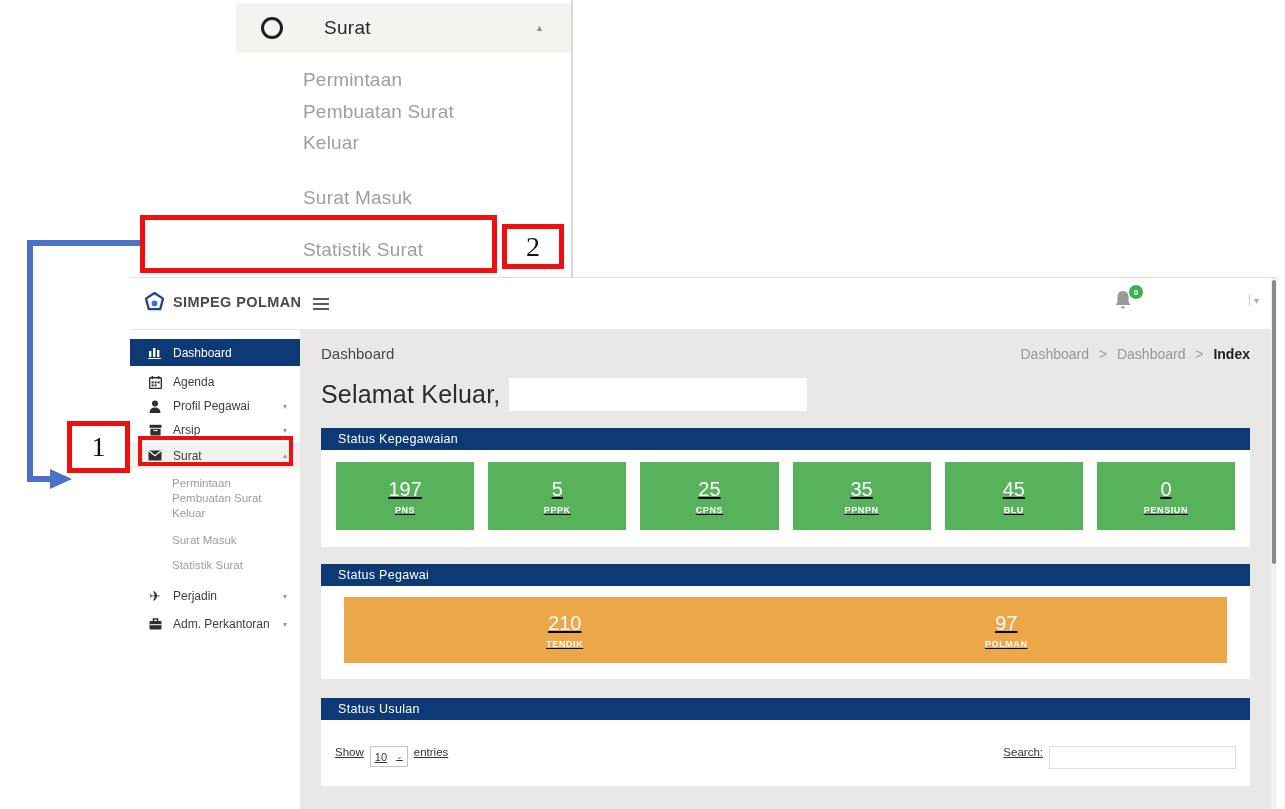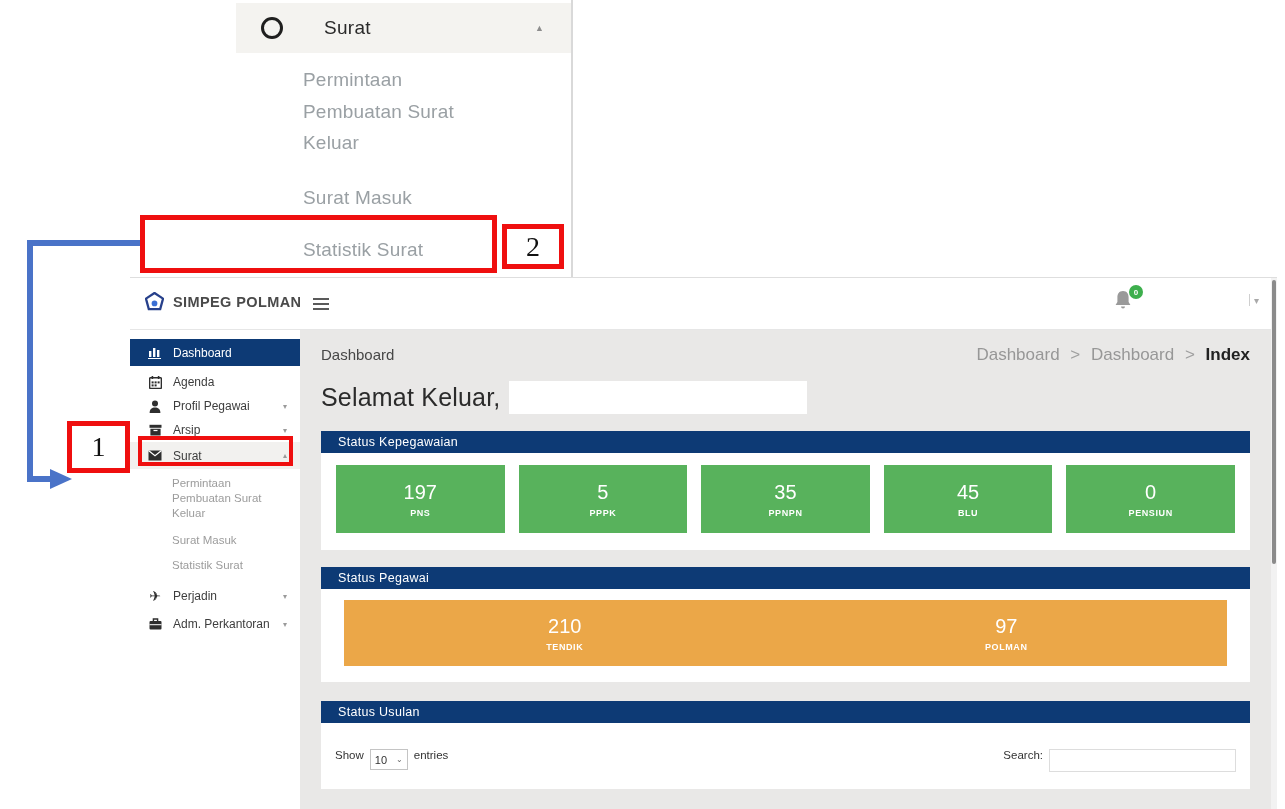--- a/index.html
+++ b/index.html
@@ -49,30 +49,30 @@
   .sitem.active .icon { color:#fff; }
   .sitem.hl { background:#f2f1ef; height:27px; }
   .ssub { padding-left:42px; font-size:11.5px; color:#9c9c9c; cursor:pointer; }
   .ssub .line3 { width:112px; line-height:15px; margin:7px 0 10px; }
   .ssub .one { margin:13px 0; }
   .plane-glyph { font-size:14px; }
 
   .content { position:absolute; left:170px; top:52px; right:6px; bottom:0; background:#e9e8e7; padding:0 21px; }
   .title-row { display:flex; justify-content:space-between; align-items:baseline; padding-top:15px; }
   .page-title { font-size:15px; color:#474747; }
-  .crumbs { font-size:17px; color:#979797; }
+  .crumbs { font-size:14px; color:#979797; }
   .crumbs .sep { margin:0 6px; color:#9f9f9f; }
   .crumbs .cur { font-weight:bold; color:#222; }
   .welcome-row { margin-top:16px; display:flex; align-items:center; font-size:25px; color:#2b2b2b; letter-spacing:.2px; }
   .redact { width:298px; height:33px; background:#fff; margin-left:8px; }
 
   .panel { margin-top:17px; }
   .panel.p3 { margin-top:19px; }
   .phead { height:22px; background:#0d3a75; color:#fff; font-size:12.5px; display:flex; align-items:center; padding-left:17px; letter-spacing:.3px; }
-  .pbody { background:#fff; }
+  .pbody { background:#fff;text-decoration:underline; }
   .cards6 { display:flex; gap:14px; padding:12px 15px 17px; }
   .gcard { flex:1; height:68px; background:#58b25c; color:#fff; display:flex; flex-direction:column; align-items:center; justify-content:center; }
   .cards2 { display:flex; padding:11px 23px 16px; }
   .ocard { flex:1; height:66px; background:#eba748; color:#fff; display:flex; flex-direction:column; align-items:center; justify-content:center; }
   .card-val { font-size:20px; }
   .card-lbl { font-size:9px; font-weight:bold; letter-spacing:.6px; margin-top:4px; }
   .pbody3 { height:66px; display:flex; justify-content:space-between; align-items:flex-start; padding:26px 14px 0; font-size:11.5px; color:#333; }
   .show-group { display:flex; }
   .fake-select { display:inline-flex; align-items:center; justify-content:space-between; border:1px solid #c4c4c4; background:#fff; min-width:38px; height:21px; padding:0 4px; margin:0 6px; font-size:11px; color:#333; cursor:pointer; }
   .fake-select .sel-caret { font-size:8px; color:#666; margin-left:5px; }
@@ -239,20 +239,24 @@
         <div class="pbody cards6">
           <div class="gcard">
             <span class="card-val">197</span>
             <span class="card-lbl">PNS</span>
           </div>
           <div class="gcard">
             <span class="card-val">5</span>
             <span class="card-lbl">PPPK</span>
           </div>
           <div class="gcard">
+            <span class="card-val">25</span>
+            <span class="card-lbl">CPNS</span>
+          </div>
+          <div class="gcard">
             <span class="card-val">35</span>
             <span class="card-lbl">PPNPN</span>
           </div>
           <div class="gcard">
             <span class="card-val">45</span>
             <span class="card-lbl">BLU</span>
           </div>
           <div class="gcard">
             <span class="card-val">0</span>
             <span class="card-lbl">PENSIUN</span>

